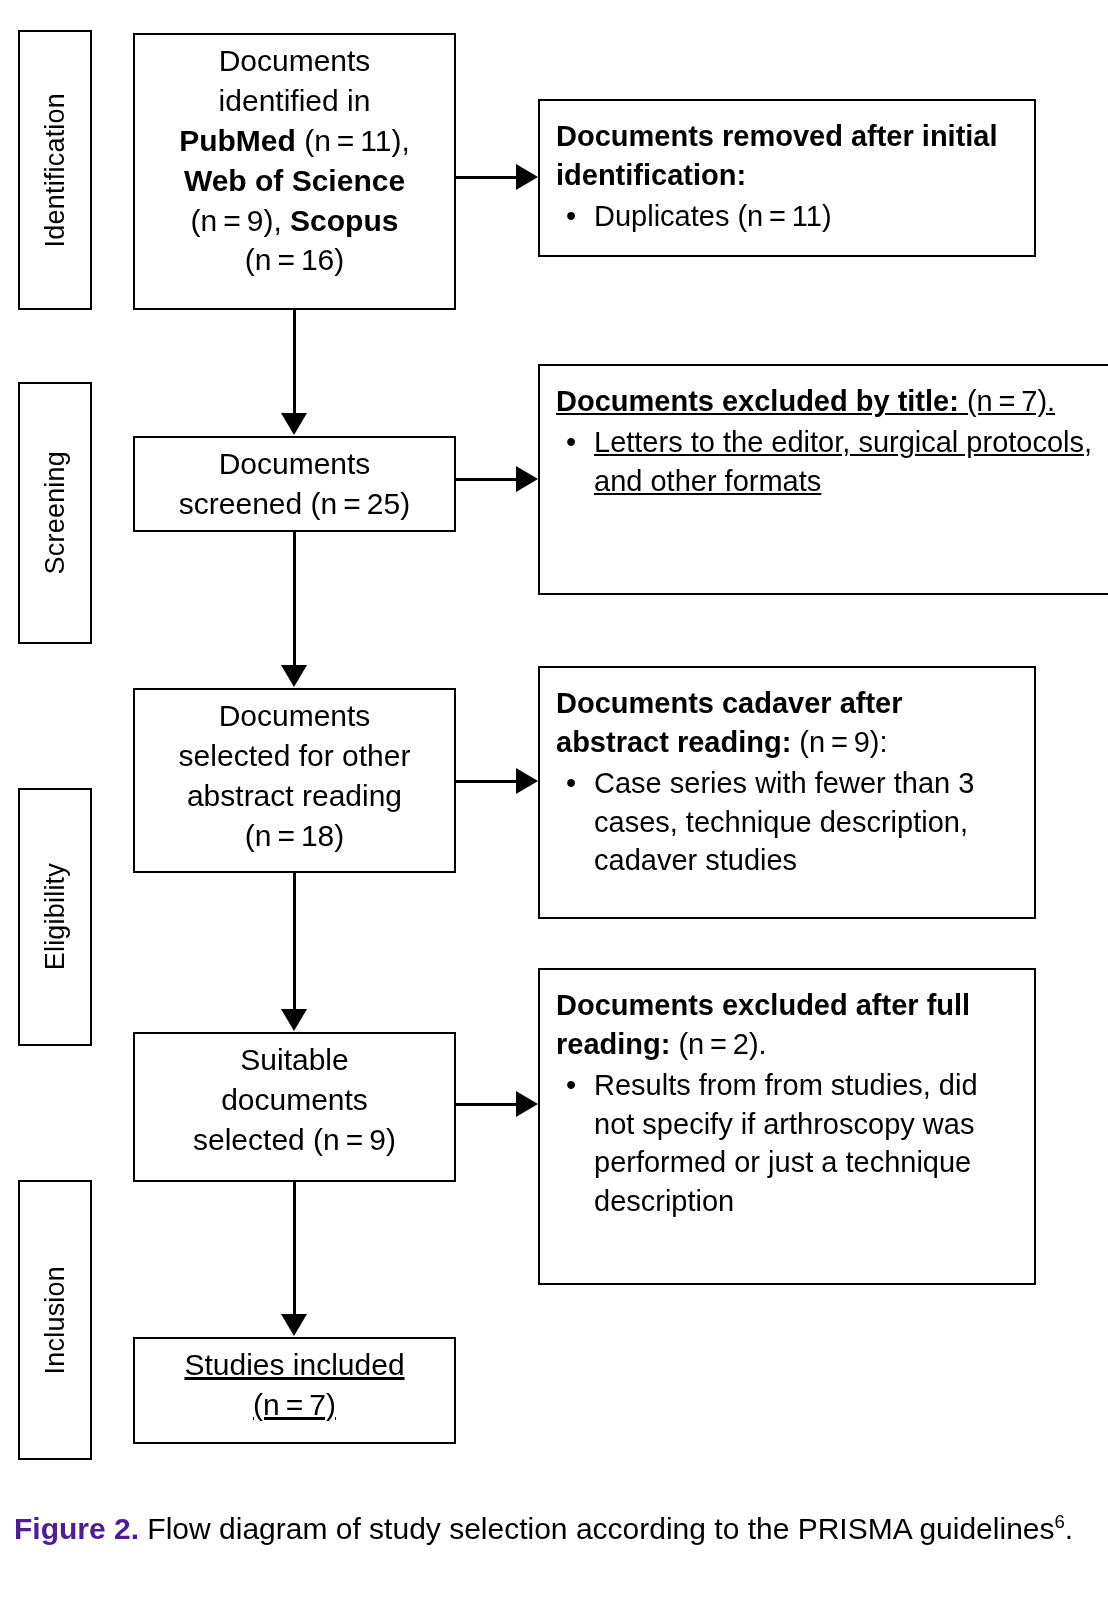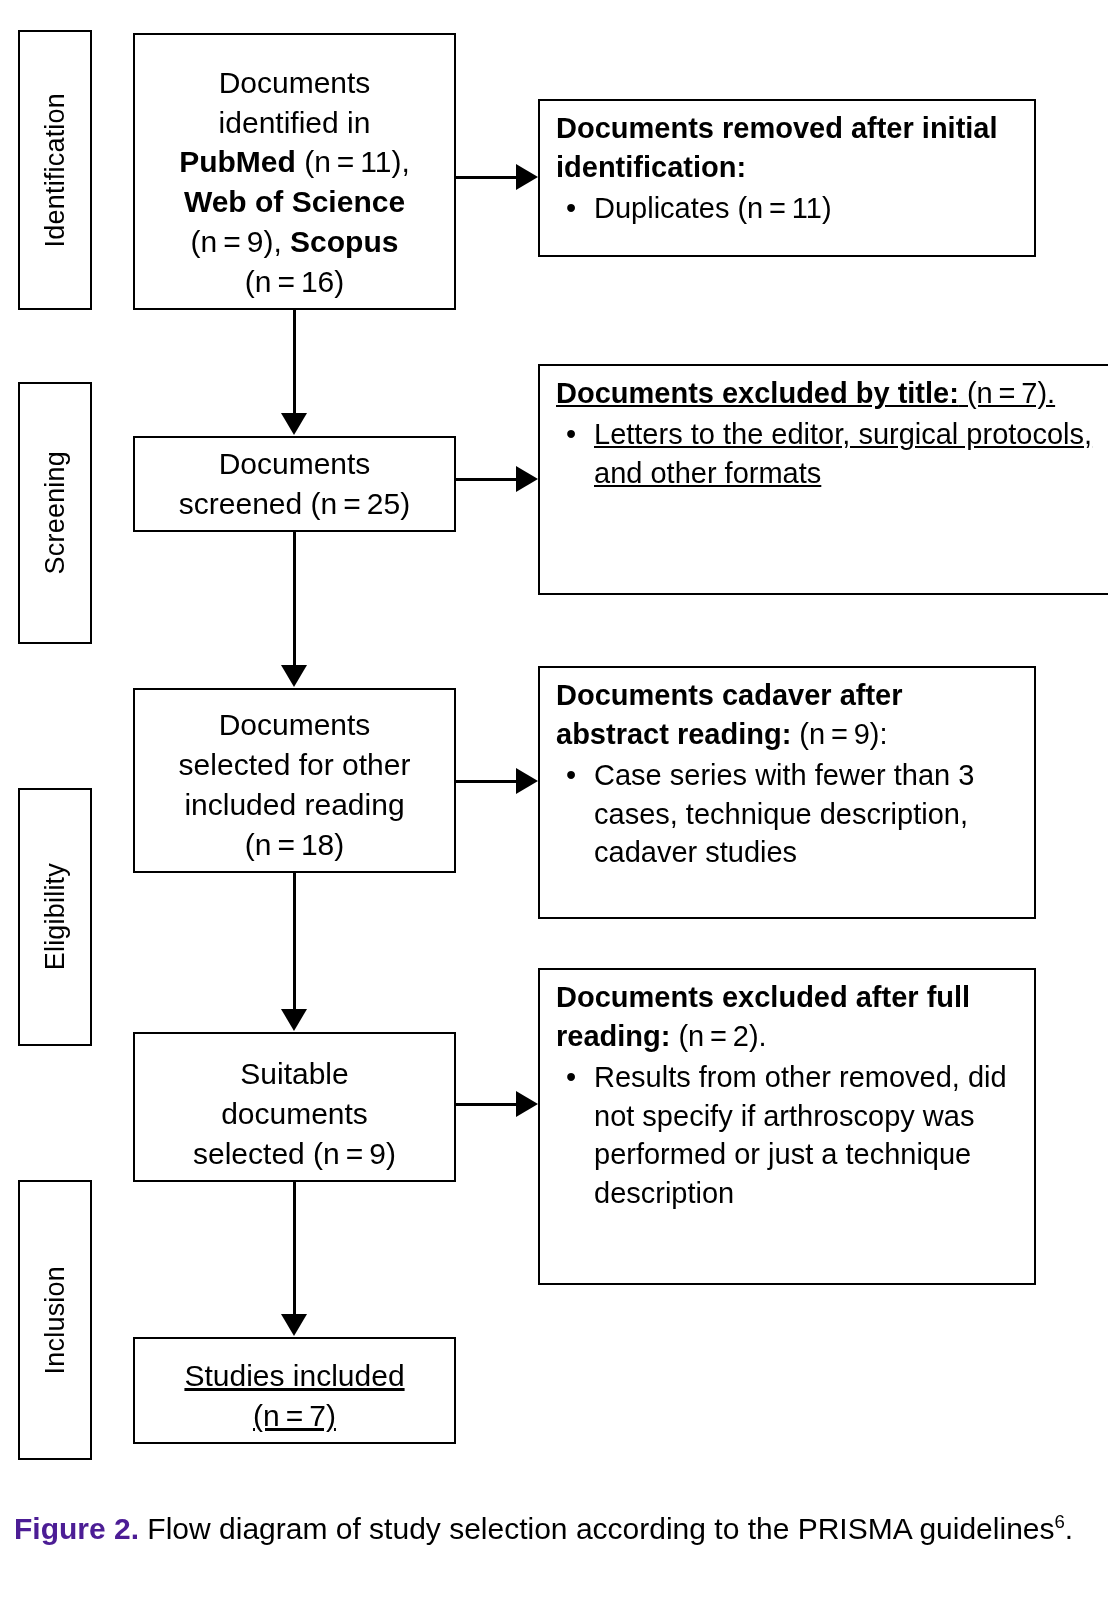--- a/index.html
+++ b/index.html
@@ -40,32 +40,32 @@
 
   
   .node {
     position: absolute;
     border: 2.5px solid #000;
     background: #fff;
     box-sizing: border-box;
   }
   .node-main {
     display: flex;
-    align-items: flex-end;
+    align-items: flex-start;
     justify-content: center;
     text-align: center;
     font-size: 30px;
     line-height: 1.33;
     padding: 6px 4px;
   }
   .node-main .ln { display: block; }
   .node-side {
     font-size: 29px;
     line-height: 1.34;
-    padding: 8px 14px 10px 16px;
+    padding: 16px 14px 10px 16px;
     text-align: left;
   }
   .node-side .head {
     font-weight: bold;
     display: block;
   }
   .node-side .head .plain { font-weight: normal; }
   .bullets {
     list-style: none;
     margin: 0;
@@ -160,21 +160,21 @@
     <div>
       <span class="ln">Documents</span>
       <span class="ln">screened (n = 25)</span>
     </div>
   </div>
 
   <div class="node node-main" style="left:133px; top:688px; width:323px; height:185px;">
     <div>
       <span class="ln">Documents</span>
       <span class="ln">selected for other</span>
-      <span class="ln">included reading</span>
+      <span class="ln">abstract reading</span>
       <span class="ln">(n = 18)</span>
     </div>
   </div>
 
   <div class="node node-main" style="left:133px; top:1032px; width:323px; height:150px;">
     <div>
       <span class="ln">Suitable</span>
       <span class="ln">documents</span>
       <span class="ln">selected (n = 9)</span>
     </div>
@@ -204,21 +204,21 @@
   <div class="node node-side" style="left:538px; top:666px; width:498px; height:253px;">
     <span class="head"><span>Documents cadaver after abstract reading:</span><span class="plain"> (n = 9):</span></span>
     <ul class="bullets">
       <li><span class="dot">•</span><span>Case series with fewer than 3 cases, technique description, cadaver studies</span></li>
     </ul>
   </div>
 
   <div class="node node-side" style="left:538px; top:968px; width:498px; height:317px;">
     <span class="head"><span>Documents excluded after full reading:</span><span class="plain"> (n = 2).</span></span>
     <ul class="bullets">
-      <li><span class="dot">•</span><span>Results from other removed, did not specify if arthroscopy was performed or just a technique description</span></li>
+      <li><span class="dot">•</span><span>Results from from studies, did not specify if arthroscopy was performed or just a technique description</span></li>
     </ul>
   </div>
 
   <div class="vline" style="left:293px; top:310px; width:3px; height:105px;"></div>
   <div class="arrow-down" style="left:281px; top:413px;"></div>
 
   <div class="vline" style="left:293px; top:532px; width:3px; height:135px;"></div>
   <div class="arrow-down" style="left:281px; top:665px;"></div>
 
   <div class="vline" style="left:293px; top:873px; width:3px; height:138px;"></div>

